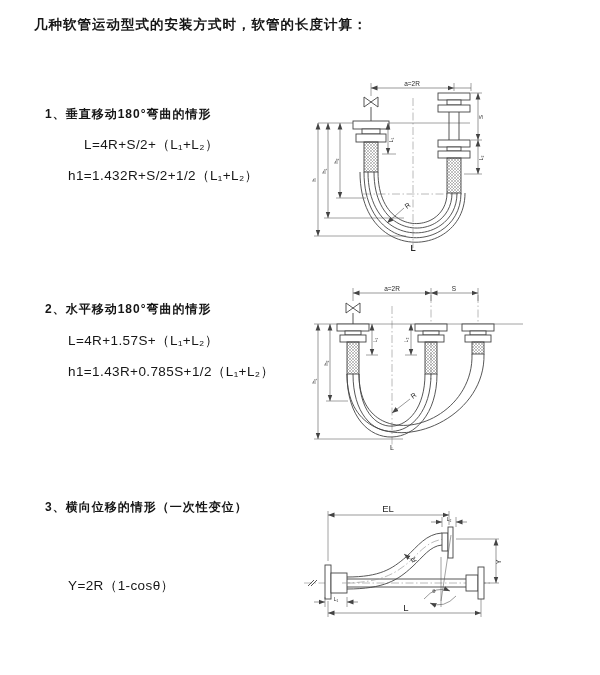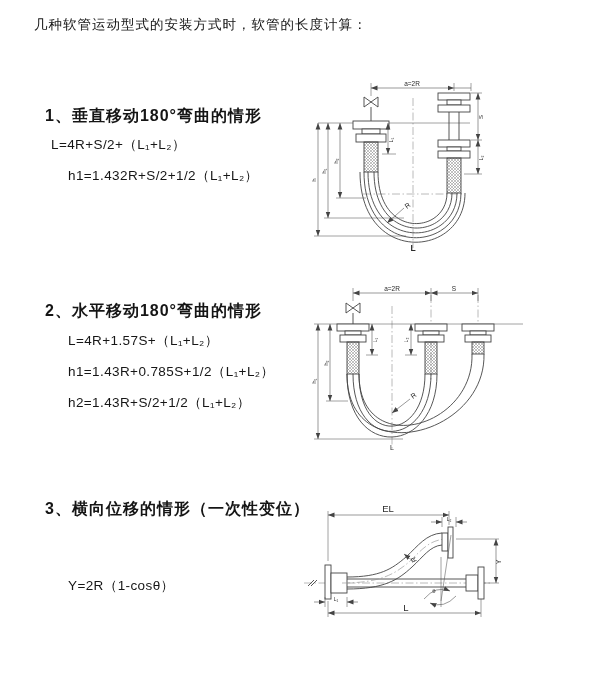--- a/index.html
+++ b/index.html
@@ -1,46 +1,45 @@
 <!DOCTYPE html>
 <html><head>
 <meta charset="utf-8">
 <style>
   * { margin:0; padding:0; box-sizing:border-box; }
   html,body { width:600px; height:675px; background:#ffffff; overflow:hidden;
     font-family:"Liberation Sans","DejaVu Sans",sans-serif; }
   .page { position:relative; width:600px; height:675px; background:#ffffff; color:#1d1d1d; }
-  .doc-title { position:absolute; left:34px; top:16px; font-size:13.5px; font-weight:400;
+  .doc-title { position:absolute; left:34px; top:16px; font-size:13.5px; font-weight:700;
     letter-spacing:1px; color:#161616; }
-  .sec-heading { position:absolute; font-size:16px; font-weight:700; color:#151515; letter-spacing:1px; }
+  .sec-heading { position:absolute; font-size:12px; font-weight:700; color:#151515; letter-spacing:1px; }
   .formula { position:absolute; font-size:13.5px; font-weight:500; color:#161616; letter-spacing:.4px; }
   .diagram { position:absolute; }
   svg { display:block; }
   svg text { fill:#2b2b2b; font-family:"Liberation Sans","DejaVu Sans",sans-serif; }
   .ln   { stroke:#444; stroke-width:.9; fill:none; }
   .thin { stroke:#555; stroke-width:.55; fill:none; }
   .dim  { stroke:#555; stroke-width:.6; fill:none; }
   .cl   { stroke:#949494; stroke-width:.65; fill:none; stroke-dasharray:8 2.5 1.5 2.5; }
   .fit  { stroke:#444; stroke-width:.9; fill:#ffffff; }
 </style>
 </head>
 <body>
 
 <div class="page">
 
   <div class="doc-title">几种软管运动型式的安装方式时，软管的长度计算：</div>
 
   <div class="sec-heading" style="left:45px; top:106px;">1、垂直移动180°弯曲的情形</div>
-  <div class="formula" style="left:51px; top:136px;">L=4R+S/2+（L₁+L₂）</div>
+  <div class="formula" style="left:84px; top:136px;">L=4R+S/2+（L₁+L₂）</div>
   <div class="formula" style="left:68px; top:167px;">h1=1.432R+S/2+1/2（L₁+L₂）</div>
 
   <div class="sec-heading" style="left:45px; top:301px;">2、水平移动180°弯曲的情形</div>
   <div class="formula" style="left:68px; top:332px;">L=4R+1.57S+（L₁+L₂）</div>
   <div class="formula" style="left:68px; top:363px;">h1=1.43R+0.785S+1/2（L₁+L₂）</div>
-  <div class="formula" style="left:68px; top:394px;">h2=1.43R+S/2+1/2（L₁+L₂）</div>
 
   <div class="sec-heading" style="left:45px; top:499px;">3、横向位移的情形（一次性变位）</div>
   <div class="formula" style="left:68px; top:577px;">Y=2R（1-cosθ）</div>
 
   <div class="diagram" style="left:308px; top:76px;">
     <svg width="262" height="178" viewBox="0 0 262 178">
       <defs>
         <marker id="ar1" markerWidth="8" markerHeight="7" refX="6.5" refY="3" orient="auto-start-reverse" markerUnits="userSpaceOnUse">
           <path d="M0,0.6 L6.5,3 L0,5.4 Z" fill="#444"></path>
         </marker>

